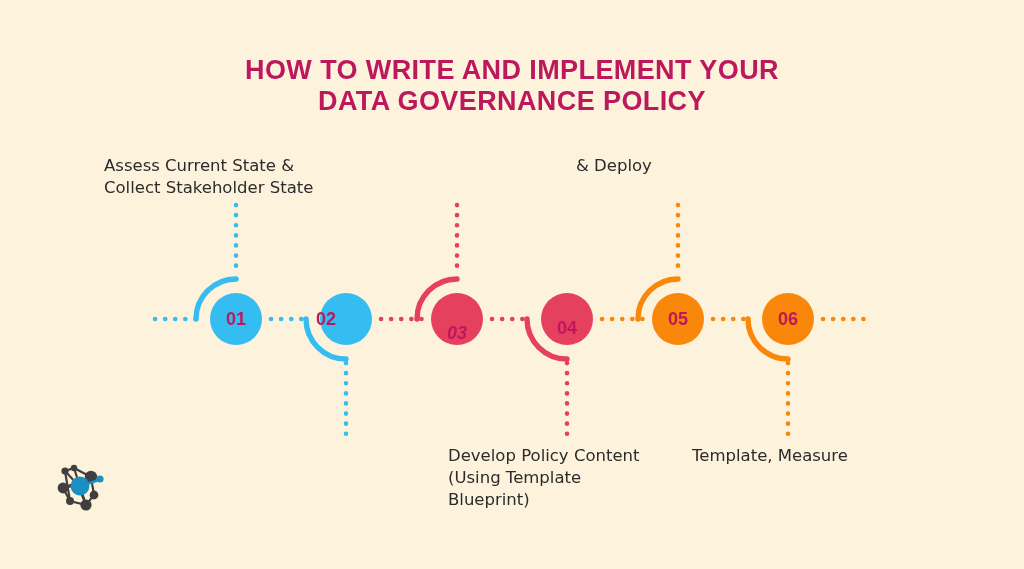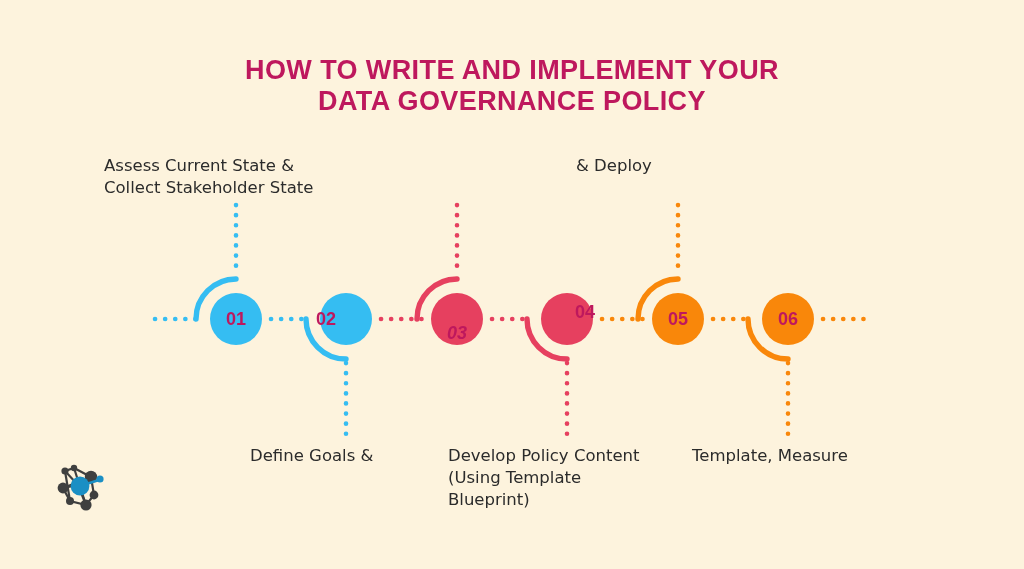--- a/index.html
+++ b/index.html
@@ -126,32 +126,31 @@
         <circle cx="567" cy="319" r="26" fill="#e6405f"></circle>
         <circle cx="678" cy="319" r="26" fill="#f9870a"></circle>
         <circle cx="788" cy="319" r="26" fill="#f9870a"></circle>
       </g>
   </svg>
 
   <div id="numbers">
       <div class="node-num" style="left: 236px; top: 319px;">01</div>
       <div class="node-num" style="left: 326px; top: 319px;">02</div>
       <div class="node-num" style="left: 457px; top: 333px; font-style: italic;">03</div>
-      <div class="node-num" style="left: 567px; top: 312px; text-align: right;">04</div>
+      <div class="node-num" style="left: 567px; top: 328px;">04</div>
       <div class="node-num" style="left: 678px; top: 319px;">05</div>
       <div class="node-num" style="left: 788px; top: 319px;">06</div>
     </div>
 
   <div class="step-label lbl-1">
     <span class="ln">Assess Current State &amp;</span>
     <span class="ln">Collect Stakeholder State</span>
   </div>
 
   <div class="step-label lbl-2">
-    <span class="ln">Define Goals &amp;</span>
   </div>
 
 
   <div class="step-label lbl-4">
     <span class="ln">Develop Policy Content</span>
     <span class="ln">(Using Template</span>
     <span class="ln">Blueprint)</span>
   </div>
 
   <div class="step-label lbl-5">

